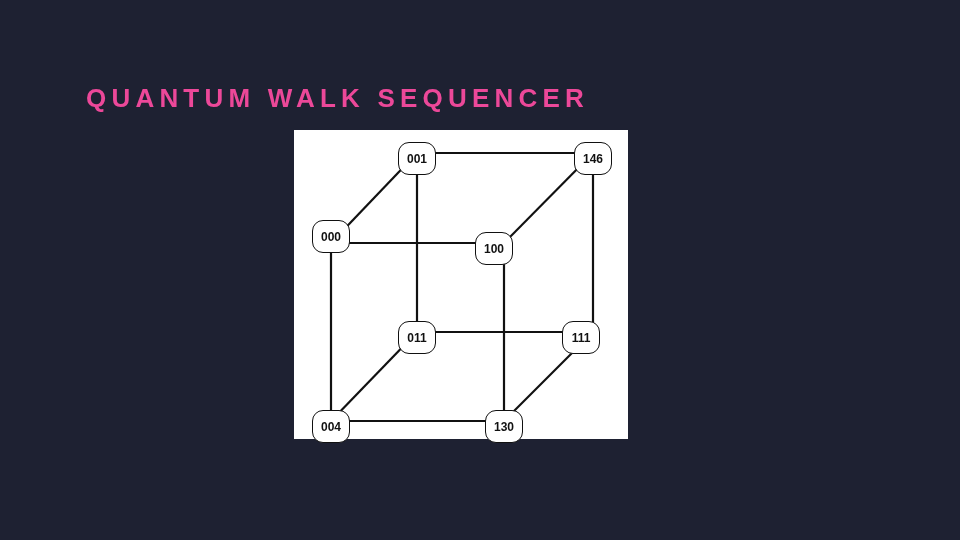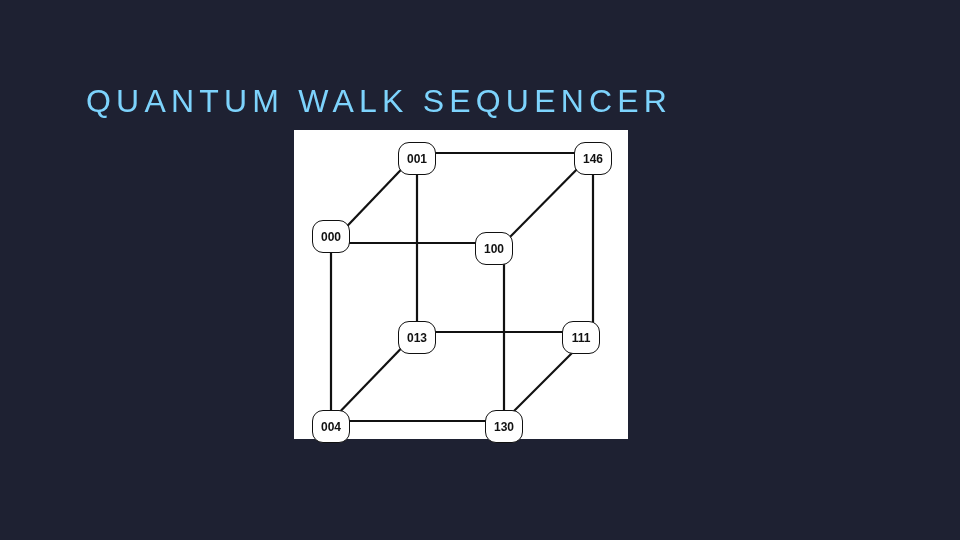--- a/index.html
+++ b/index.html
@@ -1,17 +1,17 @@
 <!DOCTYPE html>
 <html><head>
 <meta charset="utf-8">
 <style>
   html, body { margin: 0; padding: 0; }
   body { width: 960px; height: 540px; background: #1e2132; position: relative; overflow: hidden; font-family: "Liberation Sans", sans-serif; }
-  .title { position: absolute; left: 86px; top: 83px; color: #7dd3fc; font-size: 32px; letter-spacing: 5.2px; font-weight: normal; white-space: nowrap; }
+  .title { position: absolute; left: 86px; top: 83px; color: #ec4899; font-size: 26px; letter-spacing: 5.2px; font-weight: bold; white-space: nowrap; }
   .figure { position: absolute; left: 294px; top: 130px; width: 334px; height: 309px; background: #ffffff; }
   .figure svg { position: absolute; left: 0; top: 0; }
   .node { position: absolute; width: 38px; height: 33px; border: 1.6px solid #111; border-radius: 11px; background: #fff; box-sizing: border-box; display: flex; align-items: center; justify-content: center; font-size: 12px; font-weight: bold; color: #111; font-family: "Liberation Sans", sans-serif; }
 </style>
 </head>
 <body>
 
 <div class="title">QUANTUM WALK SEQUENCER</div>
 
 <div class="figure">
@@ -28,17 +28,17 @@
       <line x1="123" y1="202" x2="299" y2="202"></line>
       <line x1="123" y1="202" x2="37" y2="291"></line>
       <line x1="299" y1="202" x2="210" y2="291"></line>
       <line x1="37" y1="291" x2="210" y2="291"></line>
     </g>
   </svg>
   <div class="node" style="left:104px;top:12px">001</div>
   <div class="node" style="left:280px;top:12px">146</div>
   <div class="node" style="left:18px;top:90px">000</div>
   <div class="node" style="left:181px;top:102px">100</div>
-  <div class="node" style="left:104px;top:191px">013</div>
+  <div class="node" style="left:104px;top:191px">011</div>
   <div class="node" style="left:268px;top:191px">111</div>
   <div class="node" style="left:18px;top:280px">004</div>
   <div class="node" style="left:191px;top:280px">130</div>
 </div>
 
 </body></html>

